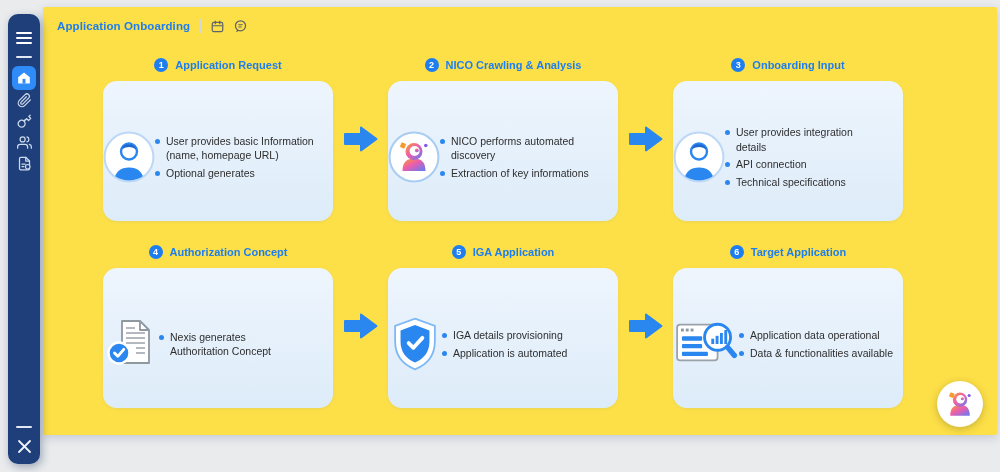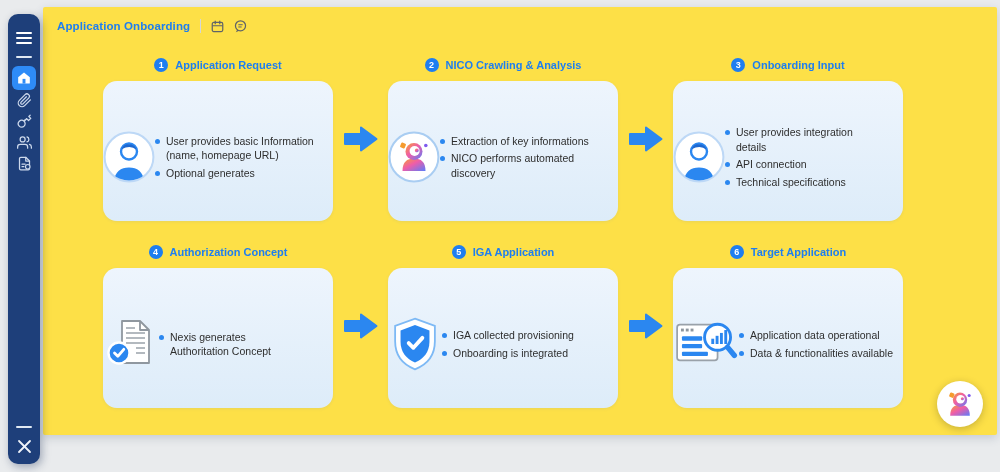--- a/index.html
+++ b/index.html
@@ -121,25 +121,25 @@
             <circle cx="37.8" cy="14.5" r="1.8" fill="#7e5bef"></circle>
             <path d="M14.5 40 C14.5 31 18.8 27.5 26 27.5 C33.2 27.5 37.5 31 37.5 40 Z" fill="url(#rg2)"></path>
             <circle cx="26" cy="20.5" r="8.5" fill="url(#rg2)"></circle>
             <circle cx="26.6" cy="20" r="5" fill="#fff"></circle>
             <circle cx="28.8" cy="19.4" r="1.9" fill="url(#rg2)"></circle>
           </svg>
         </div>
         <ul class="blist w2">
           <li>
               <span class="dot"></span>
+              <span>NICO performs automated discovery</span>
+            </li>
+          <li>
+              <span class="dot"></span>
               <span>Extraction of key informations</span>
-            </li>
-          <li>
-              <span class="dot"></span>
-              <span>NICO performs automated discovery</span>
             </li>
         </ul>
       </div>
     </div>
 
     <div class="arrowcol">
       <svg width="34" height="26" viewBox="0 0 34 26">
           <polygon points="1,8 17,8 17,1.5 32.5,13 17,24.5 17,18 1,18" fill="#2b87f0" stroke="#2b87f0" stroke-width="2" stroke-linejoin="round"></polygon>
         </svg>
     </div>
@@ -230,25 +230,25 @@
         <div class="iconbox">
           <svg width="54" height="56" viewBox="0 0 58 62">
             <path d="M29 3 L51 11 V28 C51 44 42 54 29 59 C16 54 7 44 7 28 V11 Z" fill="#fff" stroke="#7db9f5" stroke-width="2"></path>
             <path d="M29 10 L45 16 V28.5 C45 40 38.5 47.5 29 51.5 C19.5 47.5 13 40 13 28.5 V16 Z" fill="#2b87f0"></path>
             <path d="M22 30 l5.2 5.2 l10 -11" stroke="#fff" stroke-width="4.2" fill="none" stroke-linecap="round" stroke-linejoin="round"></path>
           </svg>
         </div>
         <ul class="blist w5">
           <li>
               <span class="dot"></span>
-              <span>IGA collected provisioning</span>
-            </li>
-          <li>
-              <span class="dot"></span>
-              <span>Onboarding is integrated</span>
+              <span>IGA details provisioning</span>
+            </li>
+          <li>
+              <span class="dot"></span>
+              <span>Application is automated</span>
             </li>
         </ul>
       </div>
     </div>
 
     <div class="arrowcol">
       <svg width="34" height="26" viewBox="0 0 34 26">
           <polygon points="1,8 17,8 17,1.5 32.5,13 17,24.5 17,18 1,18" fill="#2b87f0" stroke="#2b87f0" stroke-width="2" stroke-linejoin="round"></polygon>
         </svg>
     </div>

